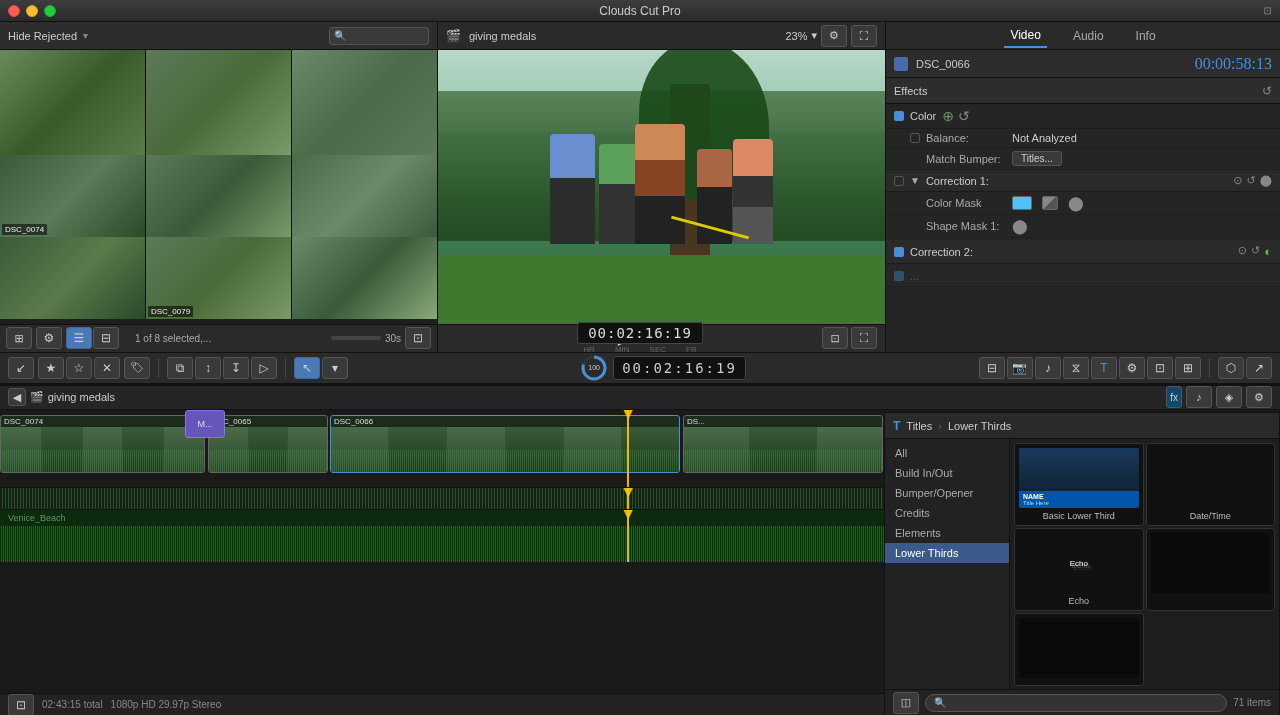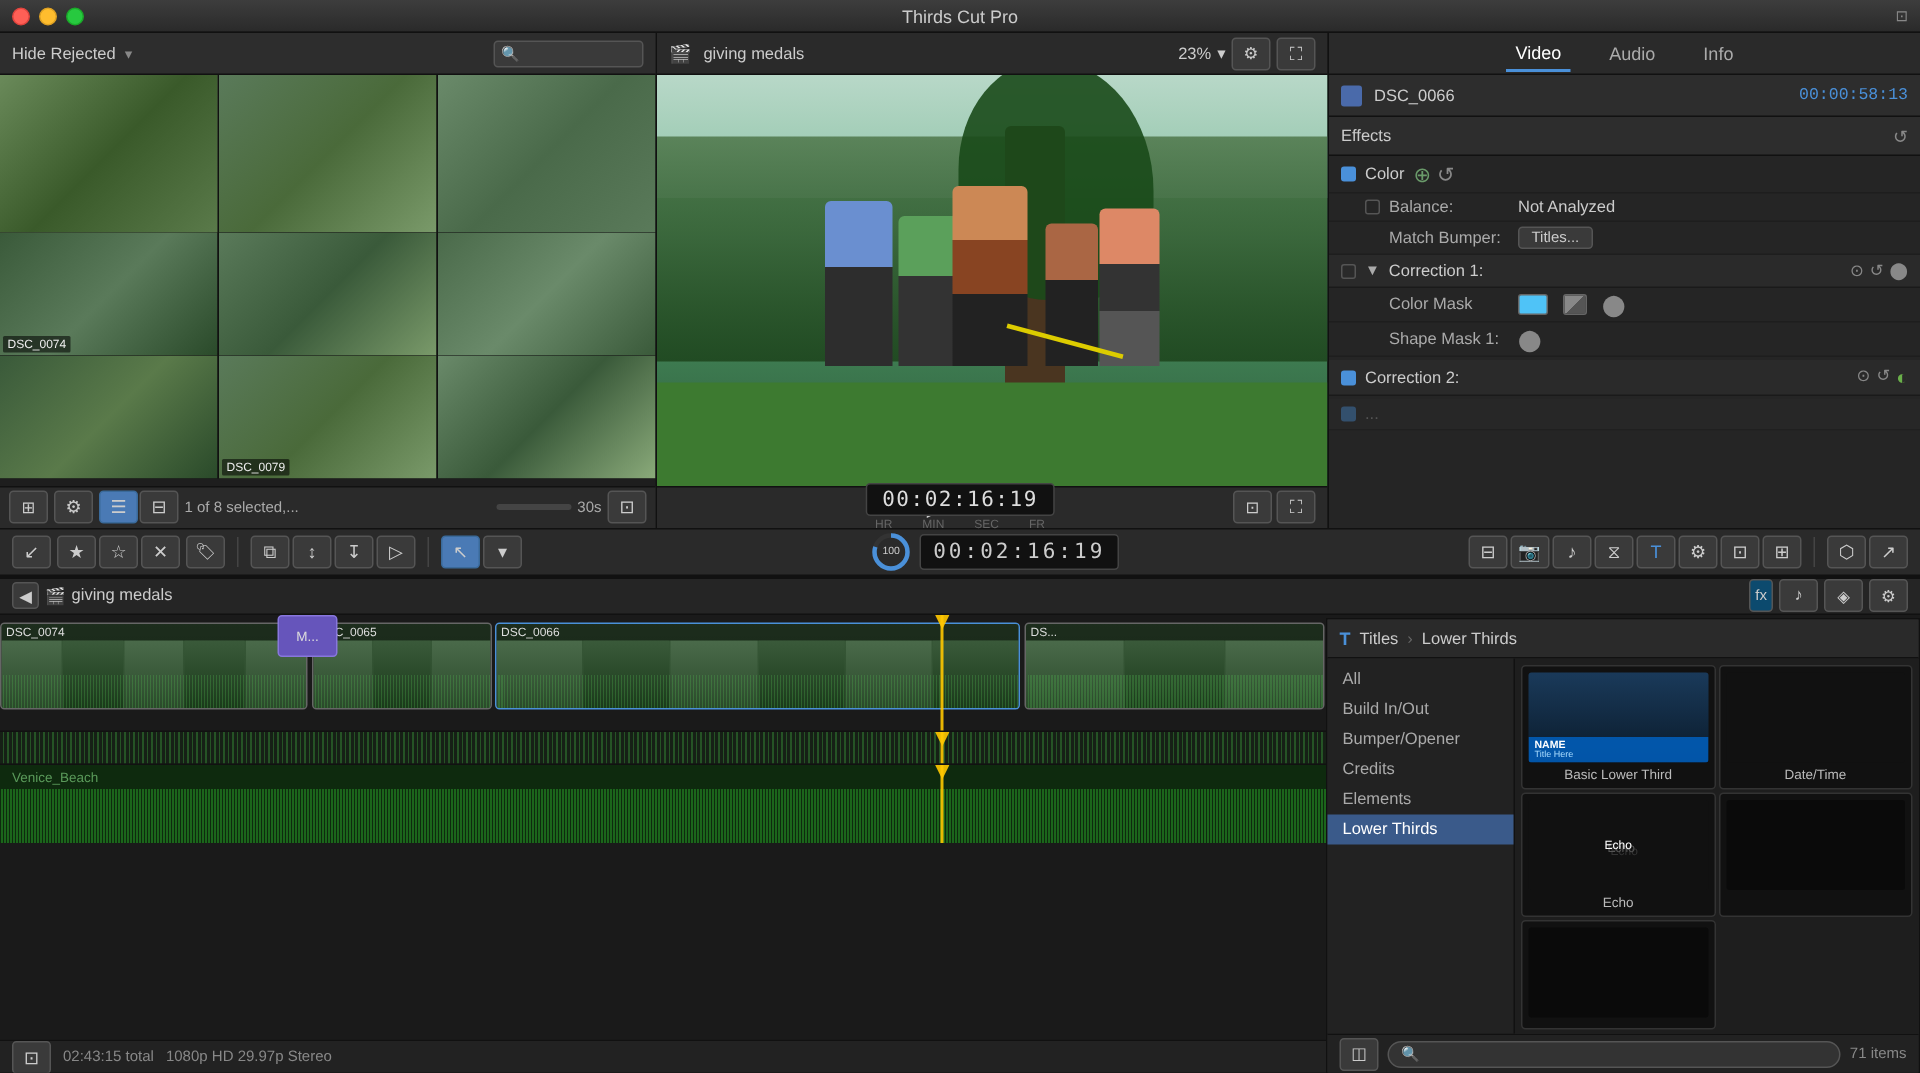--- a/index.html
+++ b/index.html
@@ -195,21 +195,21 @@
     #inspector-header {
       height: 28px;
       background: #2d2d2d;
       border-bottom: 1px solid #111;
       display: flex;
       align-items: center;
       padding: 0 8px;
       gap: 8px;
     }
     #inspector-header .clip-name { font-size: 11px; color: #ccc; flex: 1; }
-    #inspector-header .timecode { color: #4a90d9; font-family: Liberation Mono, monospace; font-size: 11px; text-align: center; }
+    #inspector-header .timecode { color: #4a90d9; font-family: Liberation Serif, serif; font-size: 16px; text-align: center; }
     .effects-header {
       height: 26px;
       background: #2d2d2d;
       border-bottom: 1px solid #111;
       display: flex;
       align-items: center;
       padding: 0 8px;
       gap: 6px;
     }
     .effects-header .reset-btn { margin-left: auto; color: #888; cursor: pointer; font-size: 12px; }
@@ -664,21 +664,21 @@
 <body>
 
 <div id="app">
 
   <div id="title-bar">
     <div class="traffic-lights">
       <div class="traffic-light tl-red"></div>
       <div class="traffic-light tl-yellow"></div>
       <div class="traffic-light tl-green"></div>
     </div>
-    <span class="title">Thirds Cut Pro</span>
+    <span class="title">Clouds Cut Pro</span>
     <div class="resize-btn">⊡</div>
   </div>
 
   <div id="content-area" style="height: 370px; flex-shrink: 0;">
 
     <div id="left-section">
 
       <div id="browser-toolbar">
         <span style="font-size:11px;color:#ccc;">Hide Rejected</span>
         <span style="color:#888;font-size:10px;">▾</span>
@@ -727,21 +727,21 @@
         </div>
       </div>
 
       <div id="browser-bottom" style="margin-top:auto;">
         <div class="tool-btn" style="font-size:11px;">⊞</div>
         <div class="tool-btn">⚙</div>
         <div style="display:flex;gap:1px;">
           <div class="tool-btn active">☰</div>
           <div class="tool-btn">⊟</div>
         </div>
-        <span style="font-size:10px;color:#aaa;">1 of 8 selected,...</span>
+        <span style="font-size:10px;color:#aaa;margin-left:12px;">1 of 8 selected,...</span>
         <div style="display:flex;align-items:center;gap:4px;margin-left:auto;">
           <div style="width:50px;height:4px;background:#444;border-radius:2px;"></div>
           <span style="font-size:10px;color:#aaa;">30s</span>
         </div>
         <div class="tool-btn">⊡</div>
       </div>
     </div>
 
     <div id="center-section">
 

